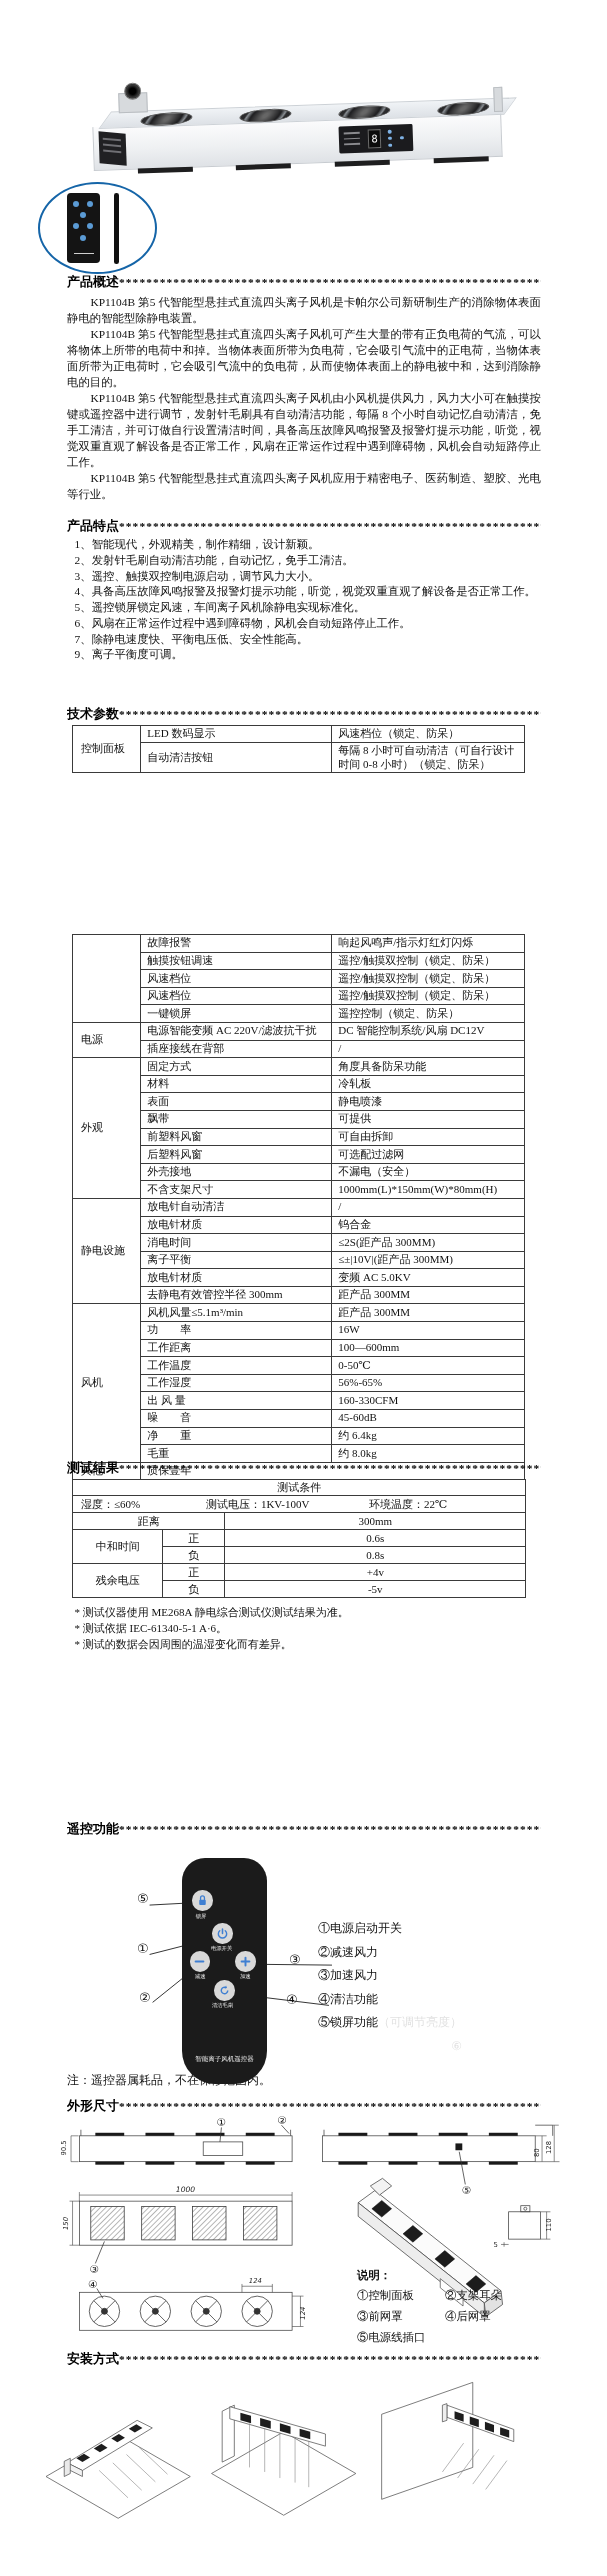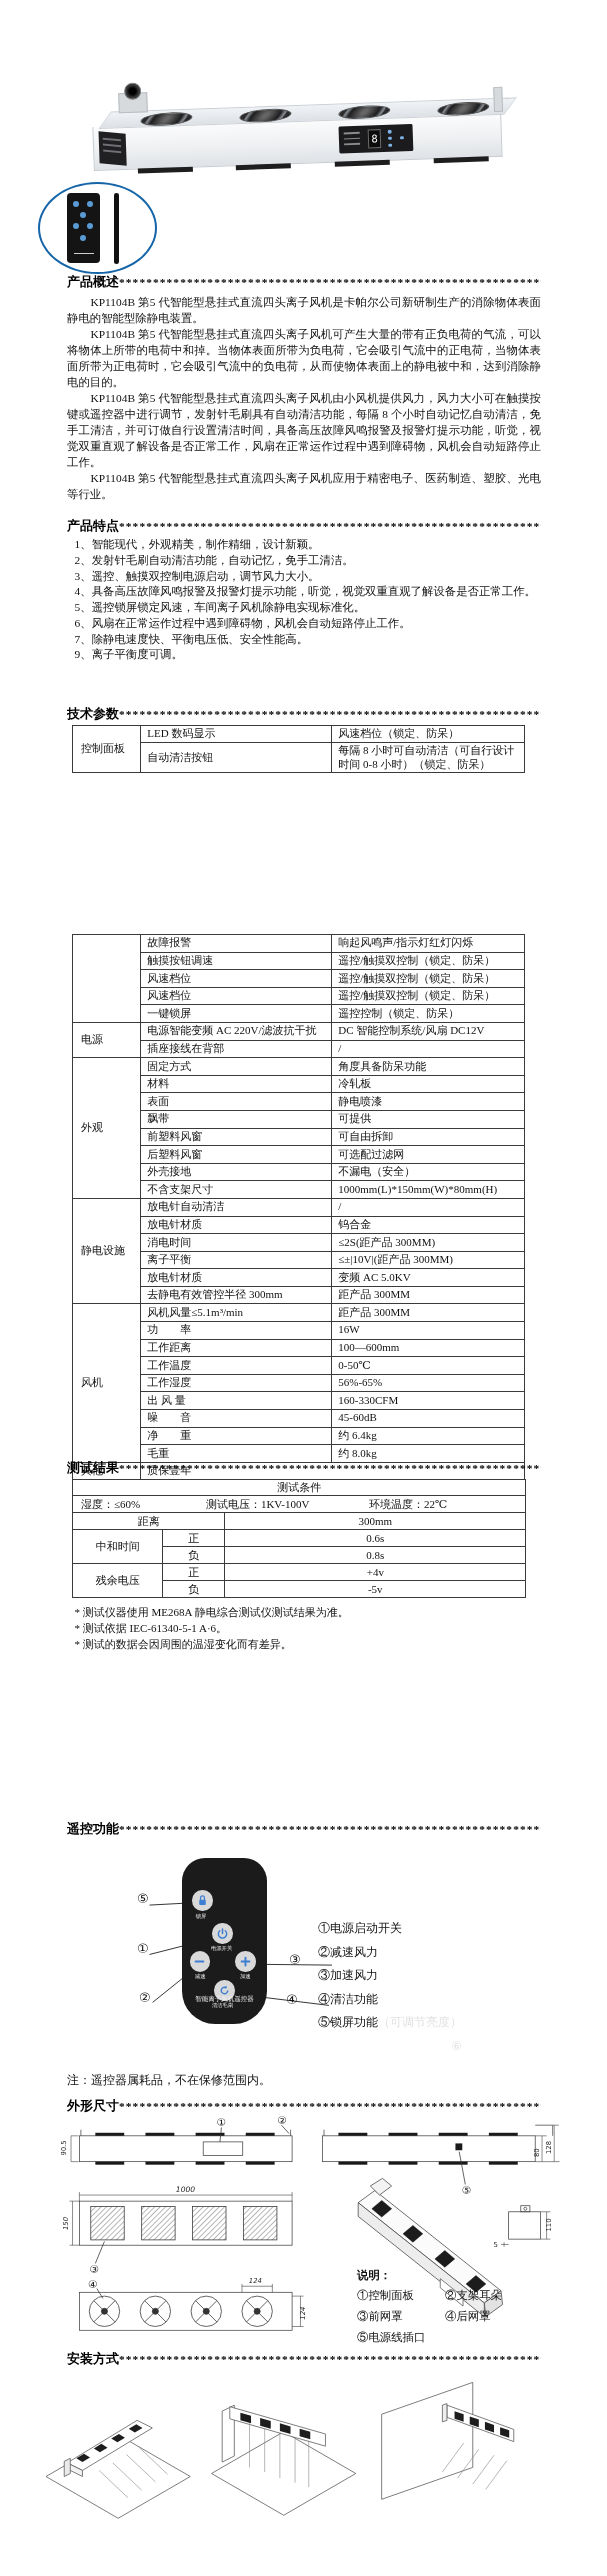--- a/index.html
+++ b/index.html
@@ -48,21 +48,21 @@
   .pleftpanel{position:absolute;left:4.6px;top:6px;width:27px;height:32px;background:#202023;transform:skewY(7deg);}
   .plp-line{position:absolute;left:3.8px;width:18px;height:1.5px;background:#6f6f74;}
   .pfoot{position:absolute;bottom:-4.6px;width:55px;height:4.6px;background:#1e1e1f;}
   
   .oval{border:2.3px solid #1565a8;border-radius:50%;width:115px;height:88px;position:relative;background:#fff;}
   .mini-remote{position:absolute;left:27px;top:9px;width:33px;height:70px;background:#141414;border-radius:3.8px;}
   .mini-dot{position:absolute;width:6px;height:6px;border-radius:50%;background:#5b9bd5;}
   .mini-lbl{position:absolute;left:6.8px;bottom:9px;width:20px;height:1.5px;background:#cfcfcf;}
   .mini-side{position:absolute;left:74px;top:9px;width:4.6px;height:71px;background:#101010;border-radius:2.3px;}
   
-  .remote-body{position:absolute;left:115px;top:20px;width:85px;height:166px;background:#1b1b1b;
+  .remote-body{position:absolute;left:115px;top:20px;width:85px;height:226px;background:#1b1b1b;
                border-radius:23px 23px 33px 33px;}
   .rbtn{position:absolute;width:20.5px;height:20.5px;border-radius:50%;background:#d9d9d9;
         display:flex;align-items:center;justify-content:center;}
   .rbtn svg{width:13px;height:13px;}
   .rlab{position:absolute;color:#e8e8e8;font-size:5.3px;line-height:6px;white-space:nowrap;
         font-family:"DejaVu Sans",sans-serif;transform-origin:left top;}
   .rbrand{position:absolute;left:0;bottom:20px;width:100%;text-align:center;color:#f0f0f0;font-size:6.5px;
           font-family:"DejaVu Sans",sans-serif;}
   .callout{position:absolute;font-size:13px;font-family:"DejaVu Sans",sans-serif;color:#111;}
   .legend-item{font-size:12px;line-height:23.5px;white-space:nowrap;}

